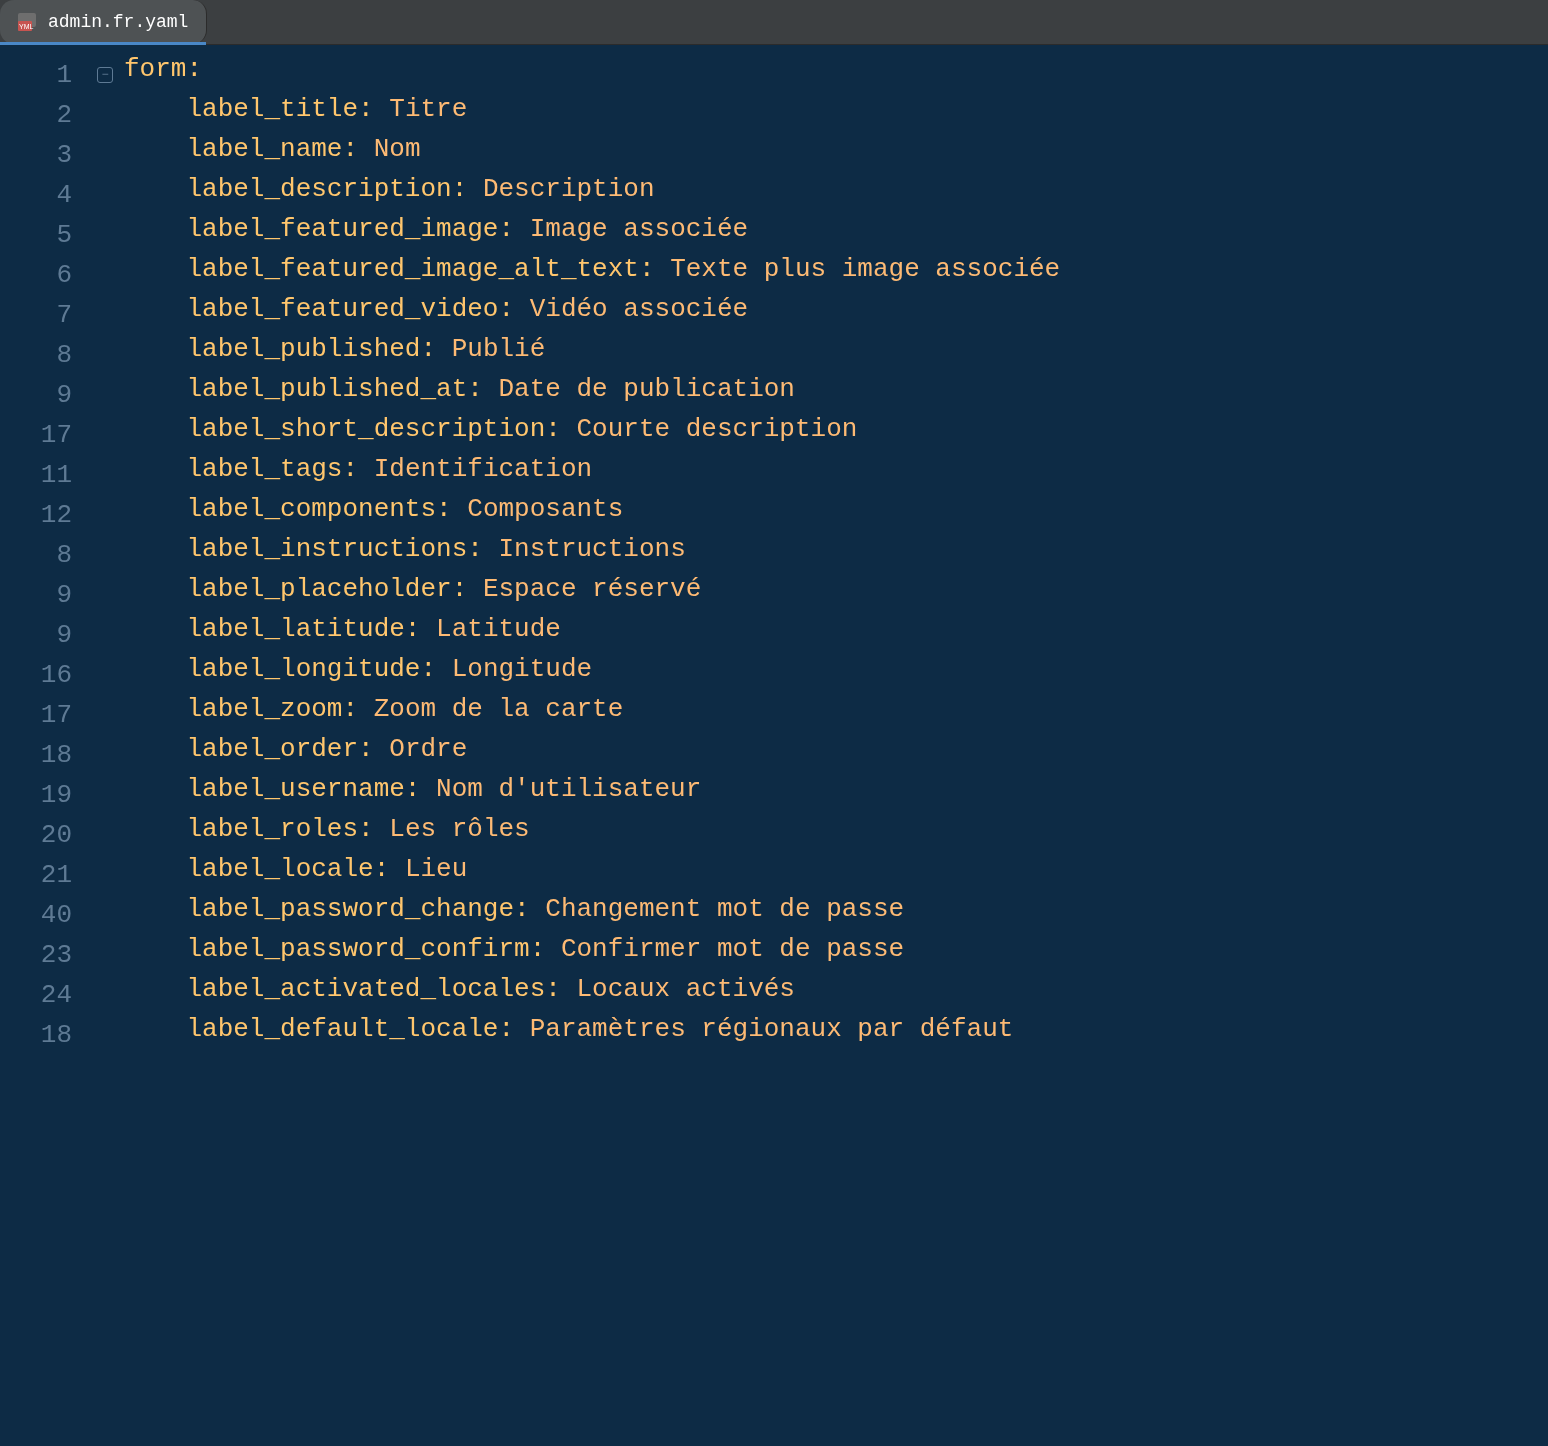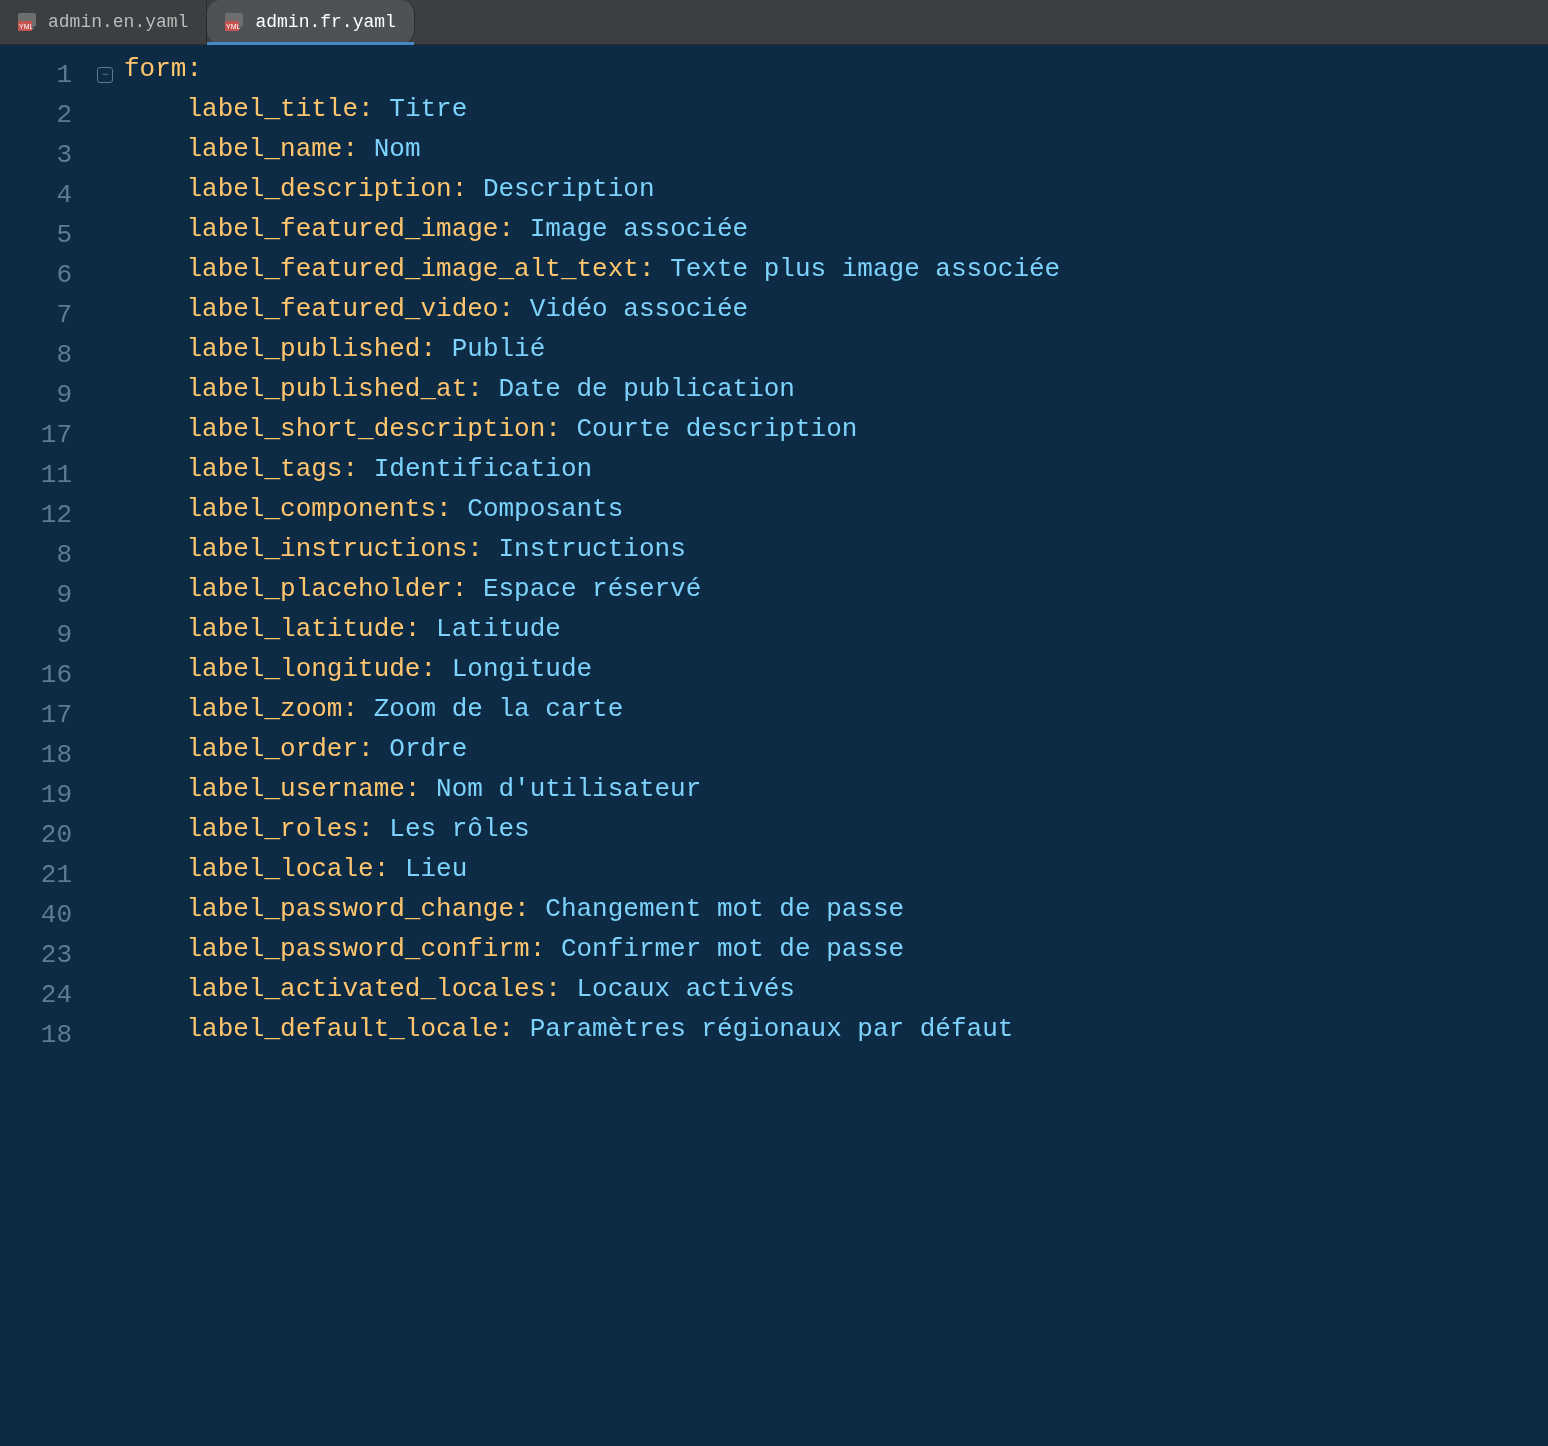--- a/index.html
+++ b/index.html
@@ -92,37 +92,27 @@
     padding-top: 4px;
     padding-left: 4px;
     white-space: pre;
   }
   .line {
     height: 40px;
     line-height: 40px;
   }
   .tok-key   { color: #ffc66d; }
   .tok-colon { color: #ffc66d; }
-  .tok-val   { color: #7dd3fc; }
+  .tok-val   { color: #fdba74; }
   .indent    { display: inline-block; white-space: pre; }
 </style>
 </head>
 <body>
 
 <div class="tab-bar">
-  <div class="tab inactive">
-    <span class="yml-icon">
-      <svg viewBox="0 0 22 18">
-        <rect x="0" y="0" width="18" height="14" rx="2" fill="#6e6e6e"></rect>
-        <rect x="0" y="8" width="14" height="10" rx="1" fill="#c75450"></rect>
-        <text x="1" y="16" font-size="7" fill="#ffffff" font-family="sans-serif">YML</text>
-      </svg>
-    </span>
-    <span>admin.en.yaml</span>
-  </div>
   <div class="tab active">
     <span class="yml-icon">
       <svg viewBox="0 0 22 18">
         <rect x="0" y="0" width="18" height="14" rx="2" fill="#6e6e6e"></rect>
         <rect x="0" y="8" width="14" height="10" rx="1" fill="#c75450"></rect>
         <text x="1" y="16" font-size="7" fill="#ffffff" font-family="sans-serif">YML</text>
       </svg>
     </span>
     <span>admin.fr.yaml</span>
   </div>

